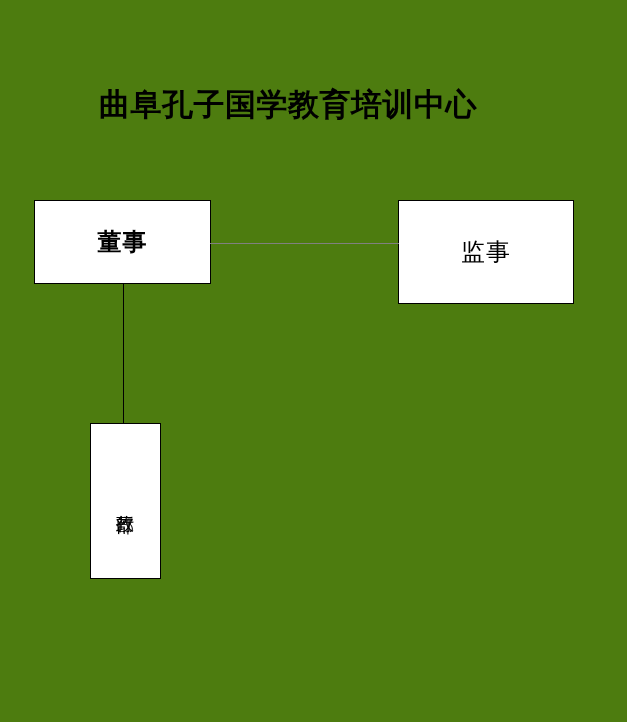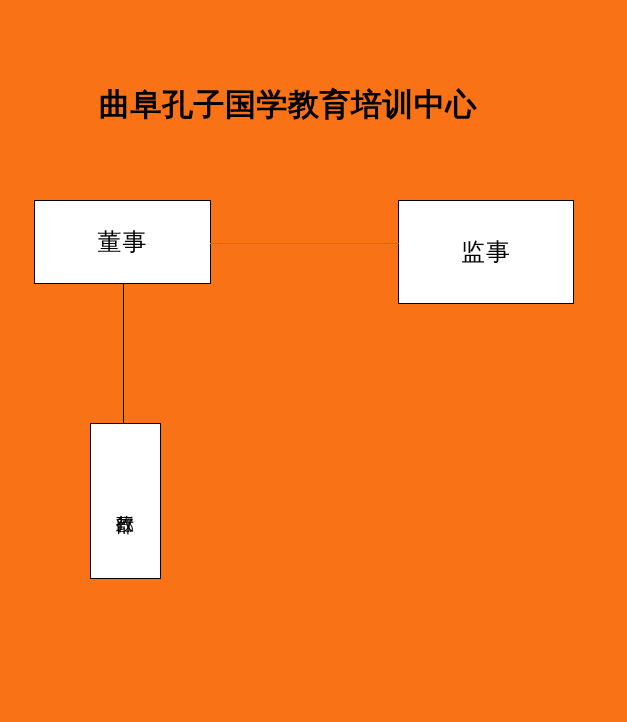--- a/index.html
+++ b/index.html
@@ -11,21 +11,21 @@
     width: 627px;
     height: 722px;
     background: #ffffff;
     font-family: "DejaVu Serif", "Liberation Serif", serif;
     overflow: hidden;
   }
   #page {
     position: relative;
     width: 627px;
     height: 722px;
-    background: #f97316;
+    background: #4d7c0f;
   }
   
   .chart-title {
     position: absolute;
     left: 0;
     top: 84px;
     width: 576px;
     text-align: center;
     font-family: "DejaVu Serif", "Liberation Serif", serif;
     font-size: 31px;
@@ -51,20 +51,21 @@
     font-size: 24px;
     line-height: 28px;
     letter-spacing: 1px;
     white-space: nowrap;
   }
   #node-director {
     left: 34px;
     top: 200px;
     width: 177px;
     height: 84px;
+    font-weight: bold;
   }
   #node-supervisor {
     left: 398px;
     top: 200px;
     width: 176px;
     height: 104px;
   }
   #node-admin {
     left: 90px;
     top: 423px;

